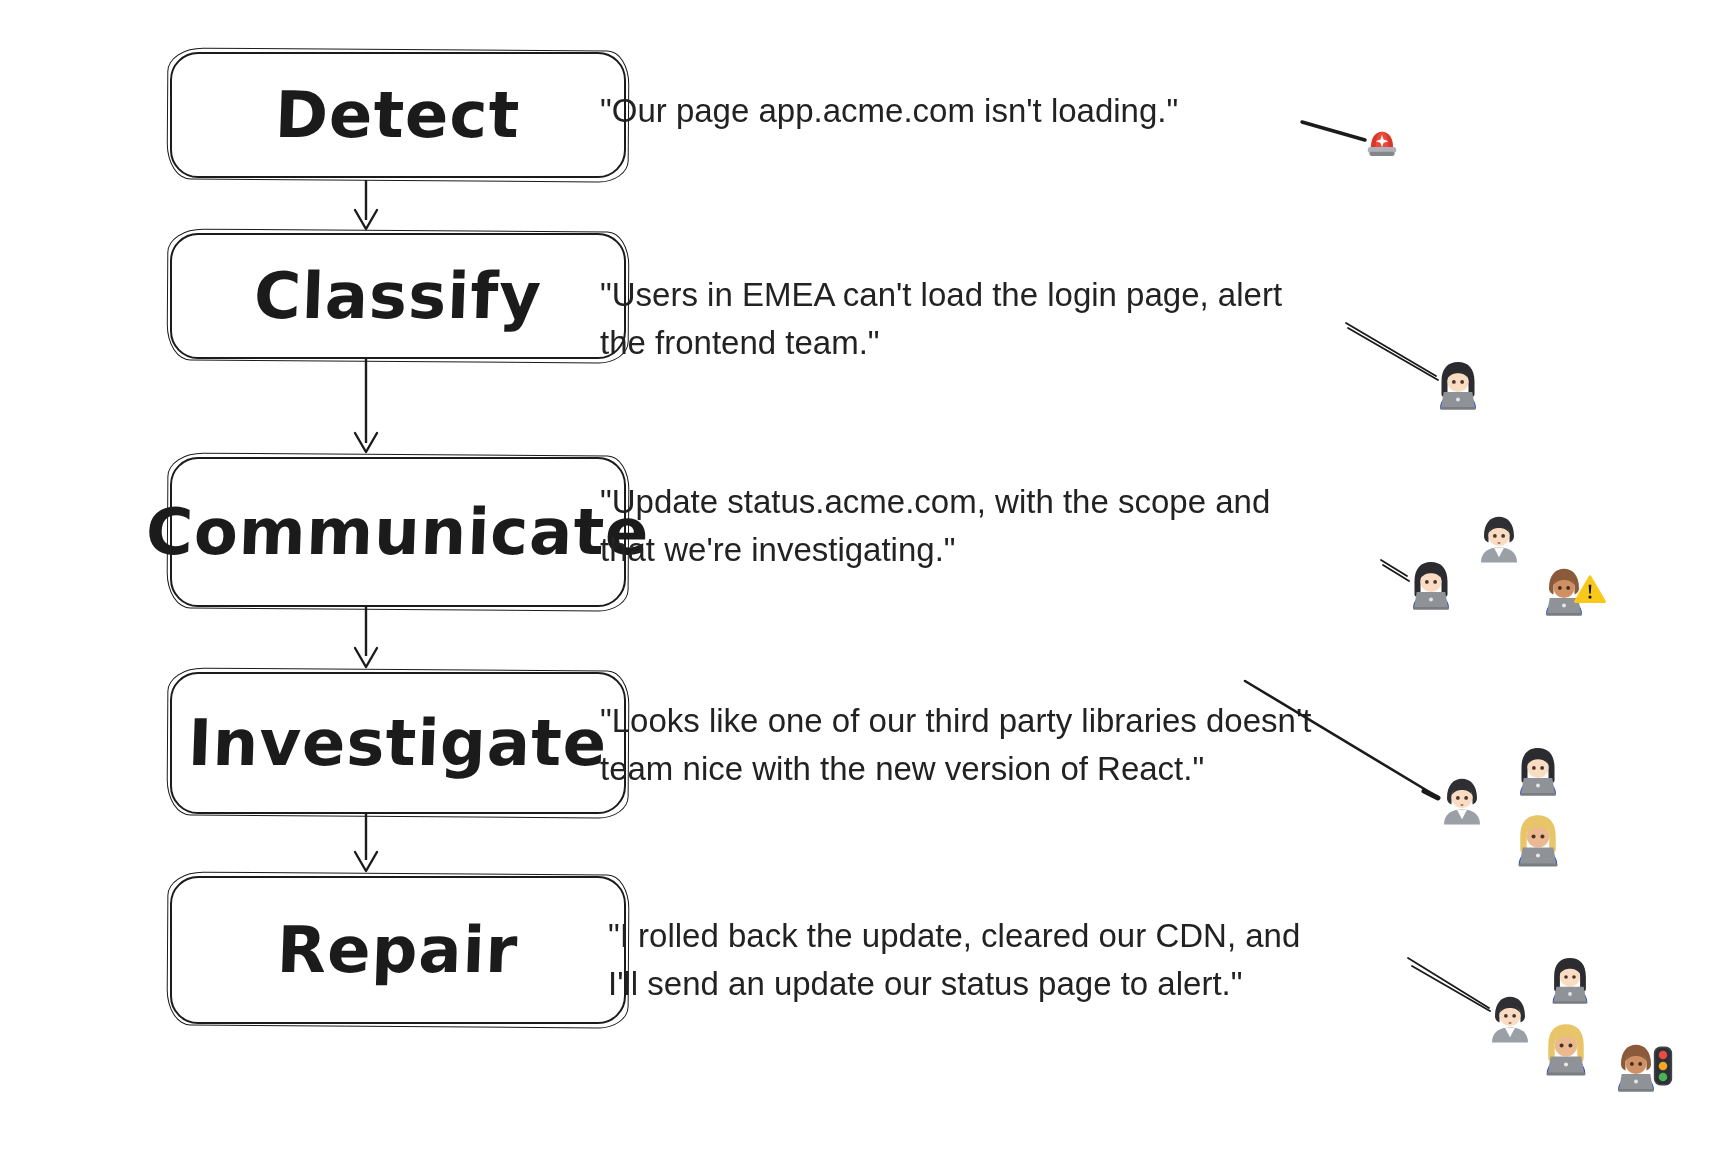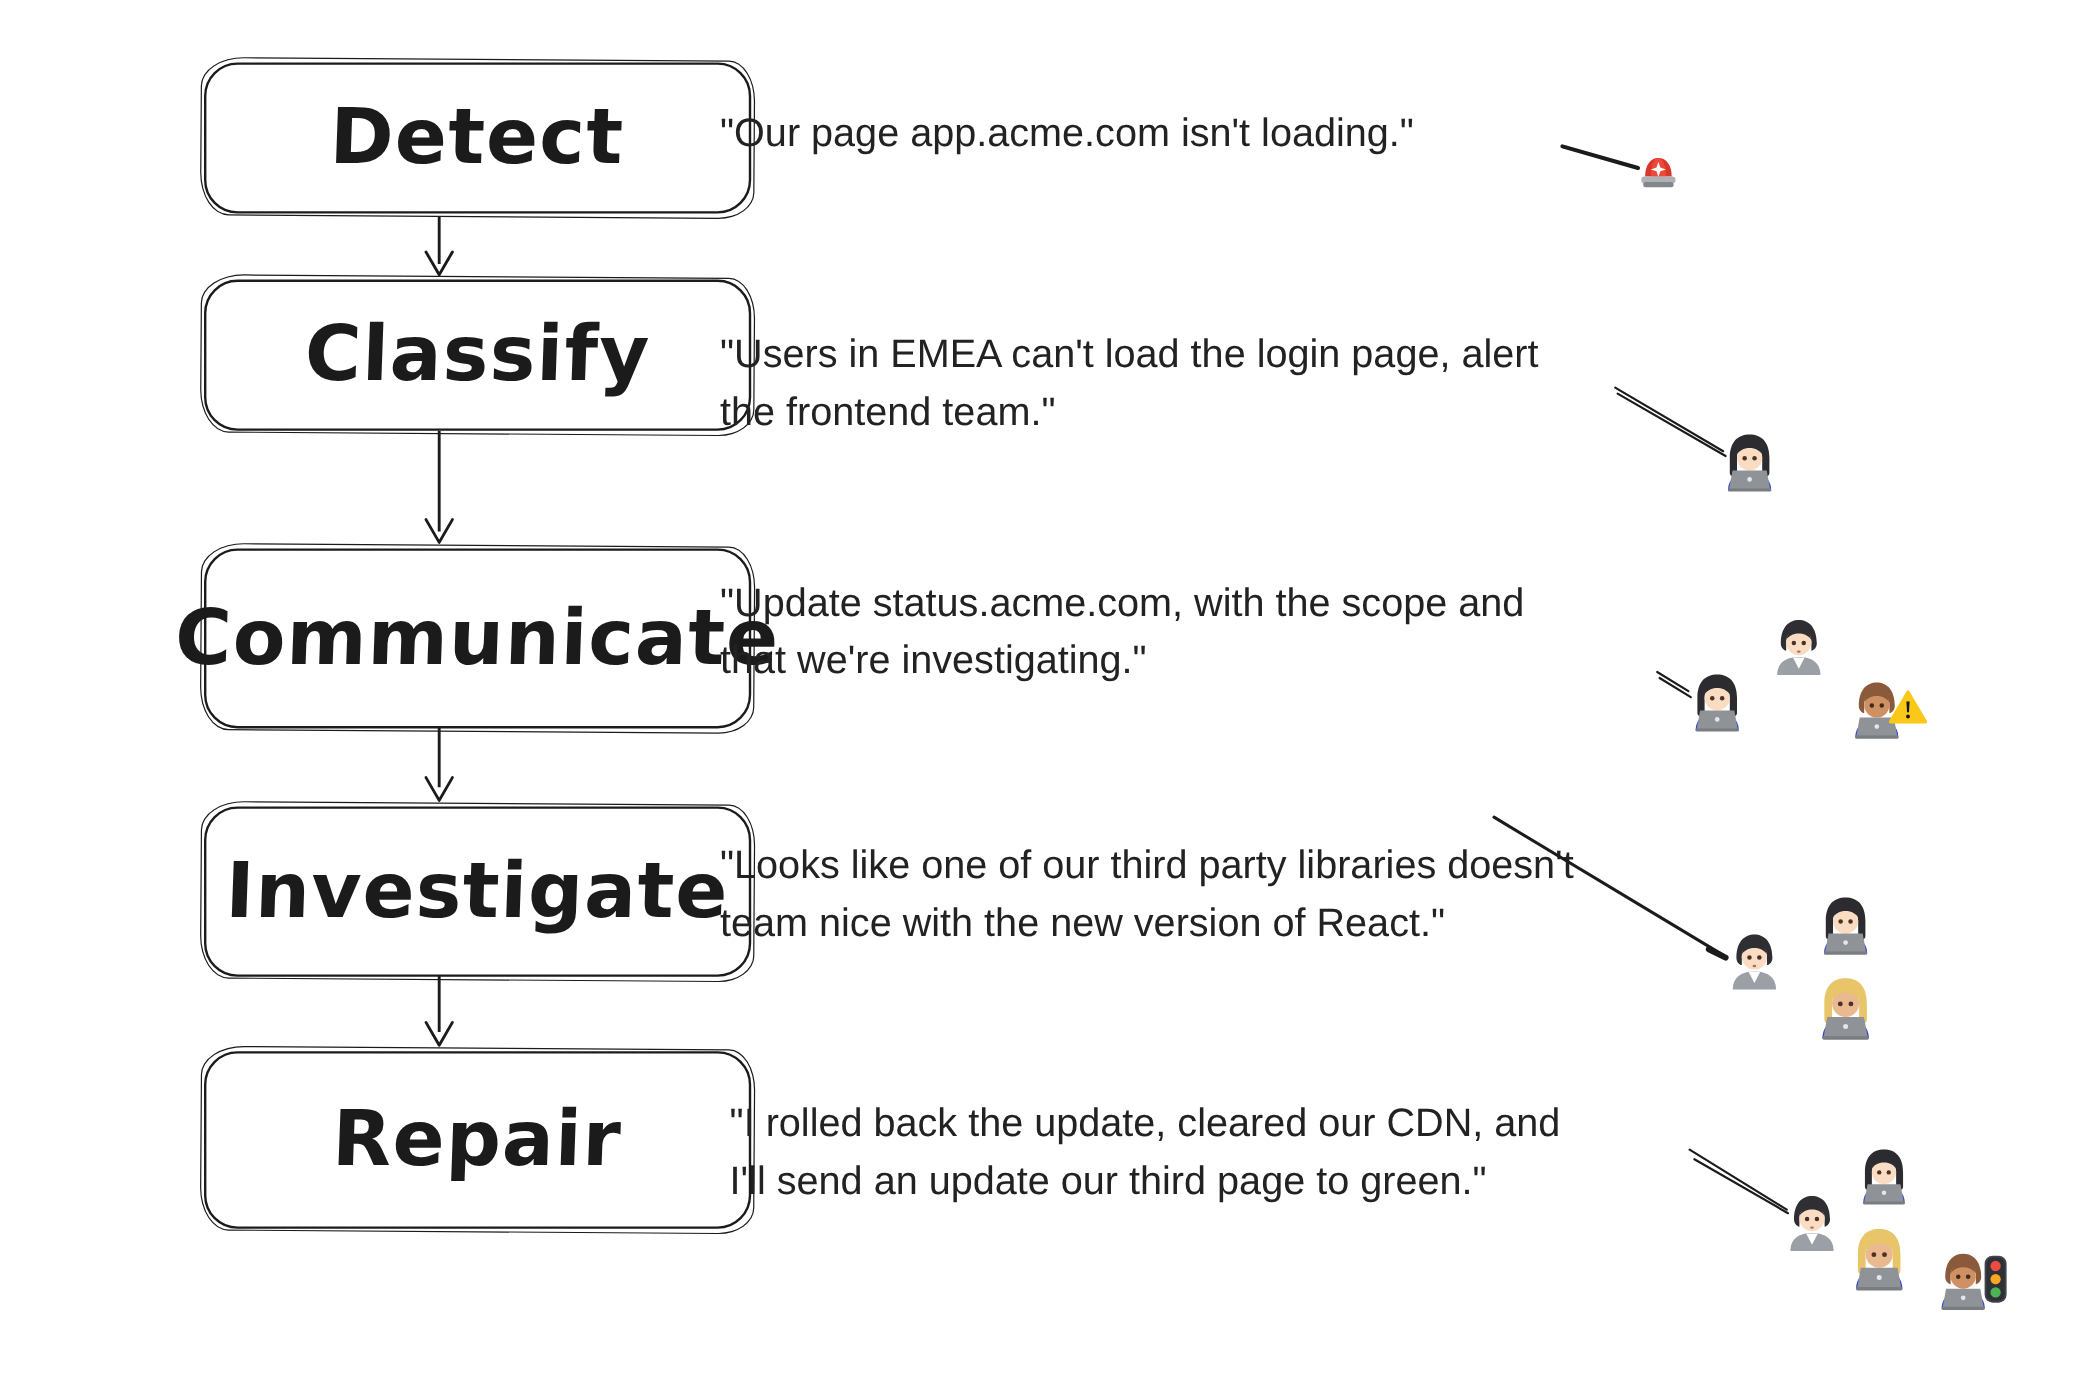--- a/index.html
+++ b/index.html
@@ -153,21 +153,21 @@
   <div class="quote q3">
     <div>"Update status.acme.com, with the scope and</div>
     <div>that we're investigating."</div>
   </div>
   <div class="quote q4">
     <div>"Looks like one of our third party libraries doesn't</div>
     <div>team nice with the new version of React."</div>
   </div>
   <div class="quote q5">
     <div>"I rolled back the update, cleared our CDN, and</div>
-    <div>I'll send an update our third page to green."</div>
+    <div>I'll send an update our status page to alert."</div>
   </div>
 
   <svg class="overlay" width="1734" height="1152">
     <line x1="1302" y1="122" x2="1365" y2="140" stroke-width="3.4"></line>
     <line x1="1346" y1="323" x2="1436" y2="376" stroke-width="1.8"></line>
     <line x1="1348" y1="328" x2="1438" y2="380" stroke-width="1.8"></line>
     <line x1="1381" y1="560" x2="1407" y2="576" stroke-width="1.8"></line>
     <line x1="1383" y1="565" x2="1409" y2="581" stroke-width="1.8"></line>
     <line x1="1245" y1="681" x2="1436" y2="796" stroke-width="2.6"></line>
     <line x1="1424" y1="791" x2="1438" y2="798" stroke-width="5"></line>

